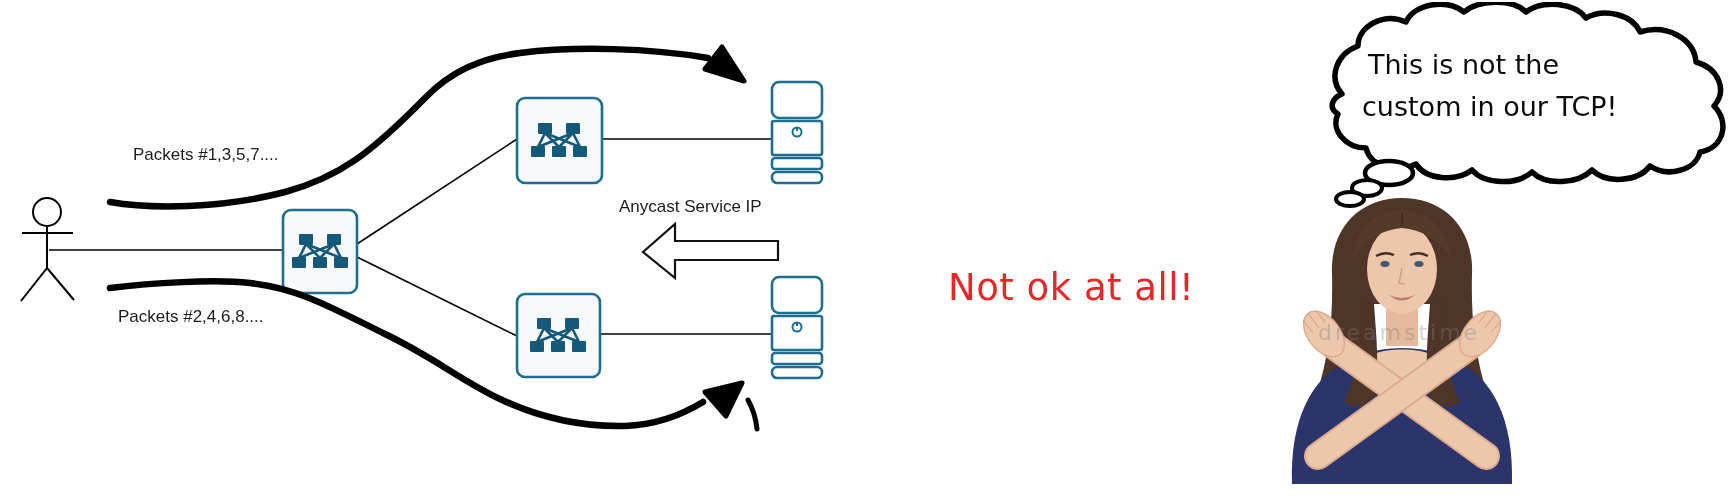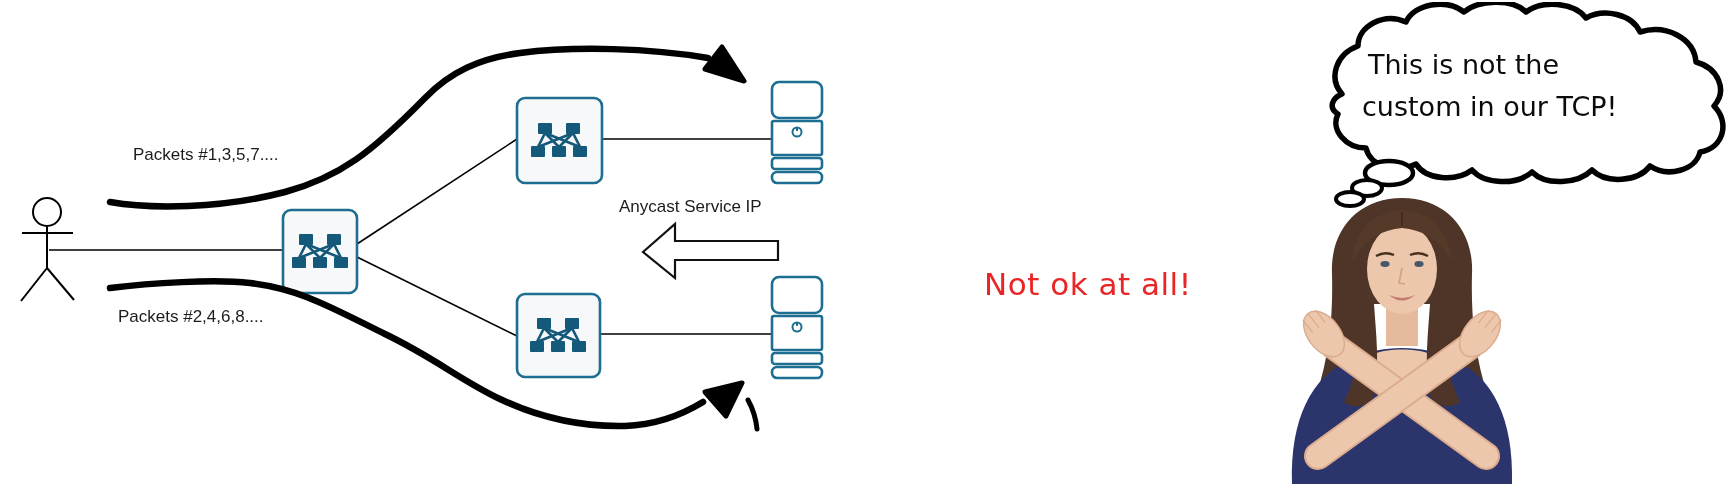--- a/index.html
+++ b/index.html
@@ -15,24 +15,24 @@
   svg text { user-select: none; }
 
   .diagram-label {
     font-family: "Liberation Sans", sans-serif;
     font-size: 17px;
     fill: #1c1c1c;
   }
 
   .red-caption {
     position: absolute;
-    left: 984px;
+    left: 948px;
     top: 266px;
     font-family: "DejaVu Sans", sans-serif;
-    font-size: 31px;
+    font-size: 37px;
     letter-spacing: 0.5px;
     color: #e92525;
     white-space: nowrap;
   }
 
   .bubble-text {
     font-family: "DejaVu Sans", sans-serif;
     font-size: 27px;
     fill: #0b0b0b;
   }
@@ -226,14 +226,15 @@
       </g>
       <g transform="translate(208,140) rotate(38)">
         <ellipse cx="0" cy="0" rx="16" ry="26" fill="#ecc7ab" stroke="#dcab8e" stroke-width="1.5"></ellipse>
         <line x1="-8" y1="-24" x2="-8" y2="-8" stroke="#dcab8e" stroke-width="1.2"></line>
         <line x1="0" y1="-26" x2="0" y2="-8" stroke="#dcab8e" stroke-width="1.2"></line>
         <line x1="8" y1="-24" x2="8" y2="-8" stroke="#dcab8e" stroke-width="1.2"></line>
       </g>
     </g>
   </svg>
 
+  <div class="watermark">dreamstime</div>
 
 </div>
 
 </body></html>

